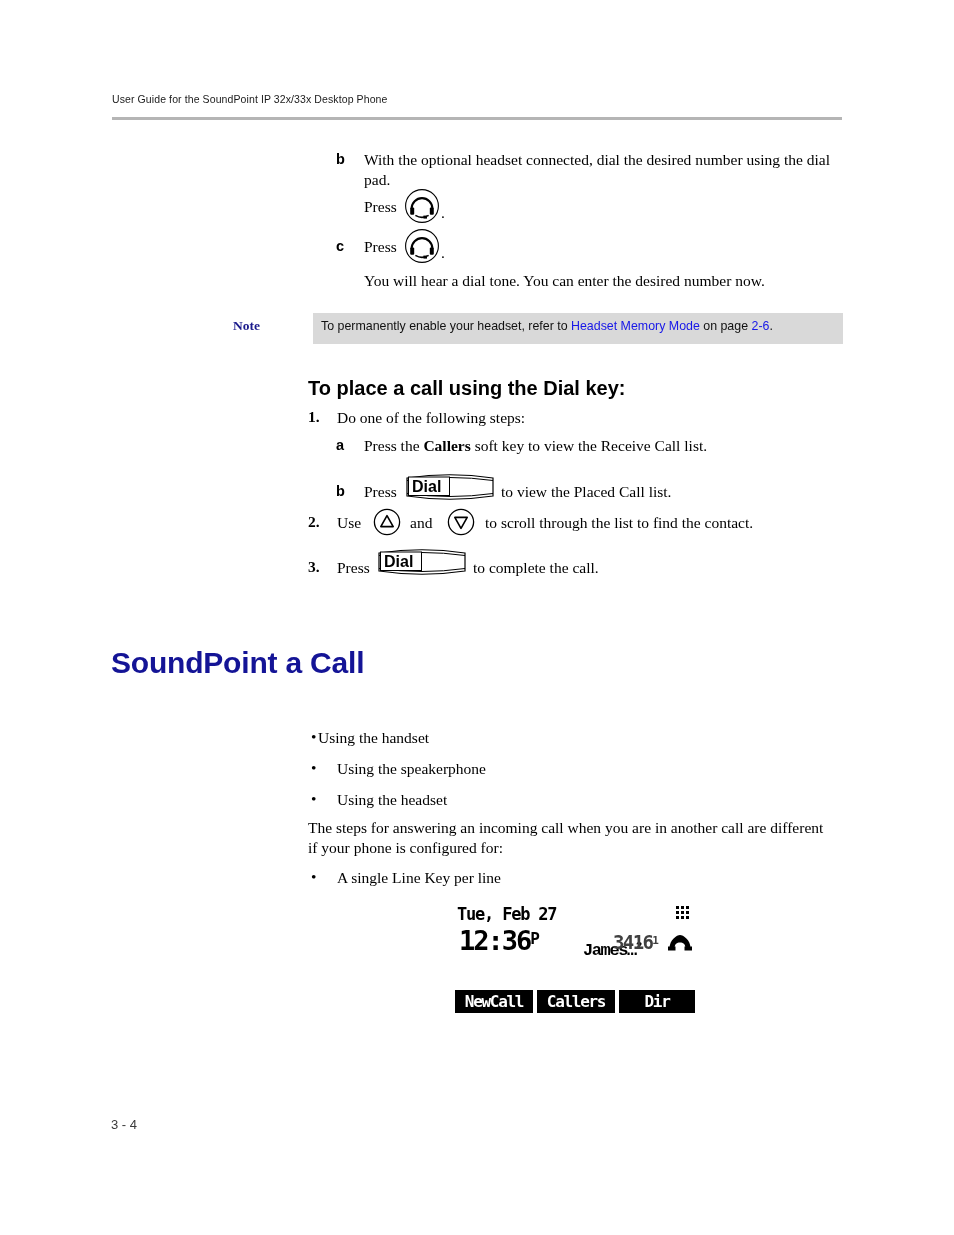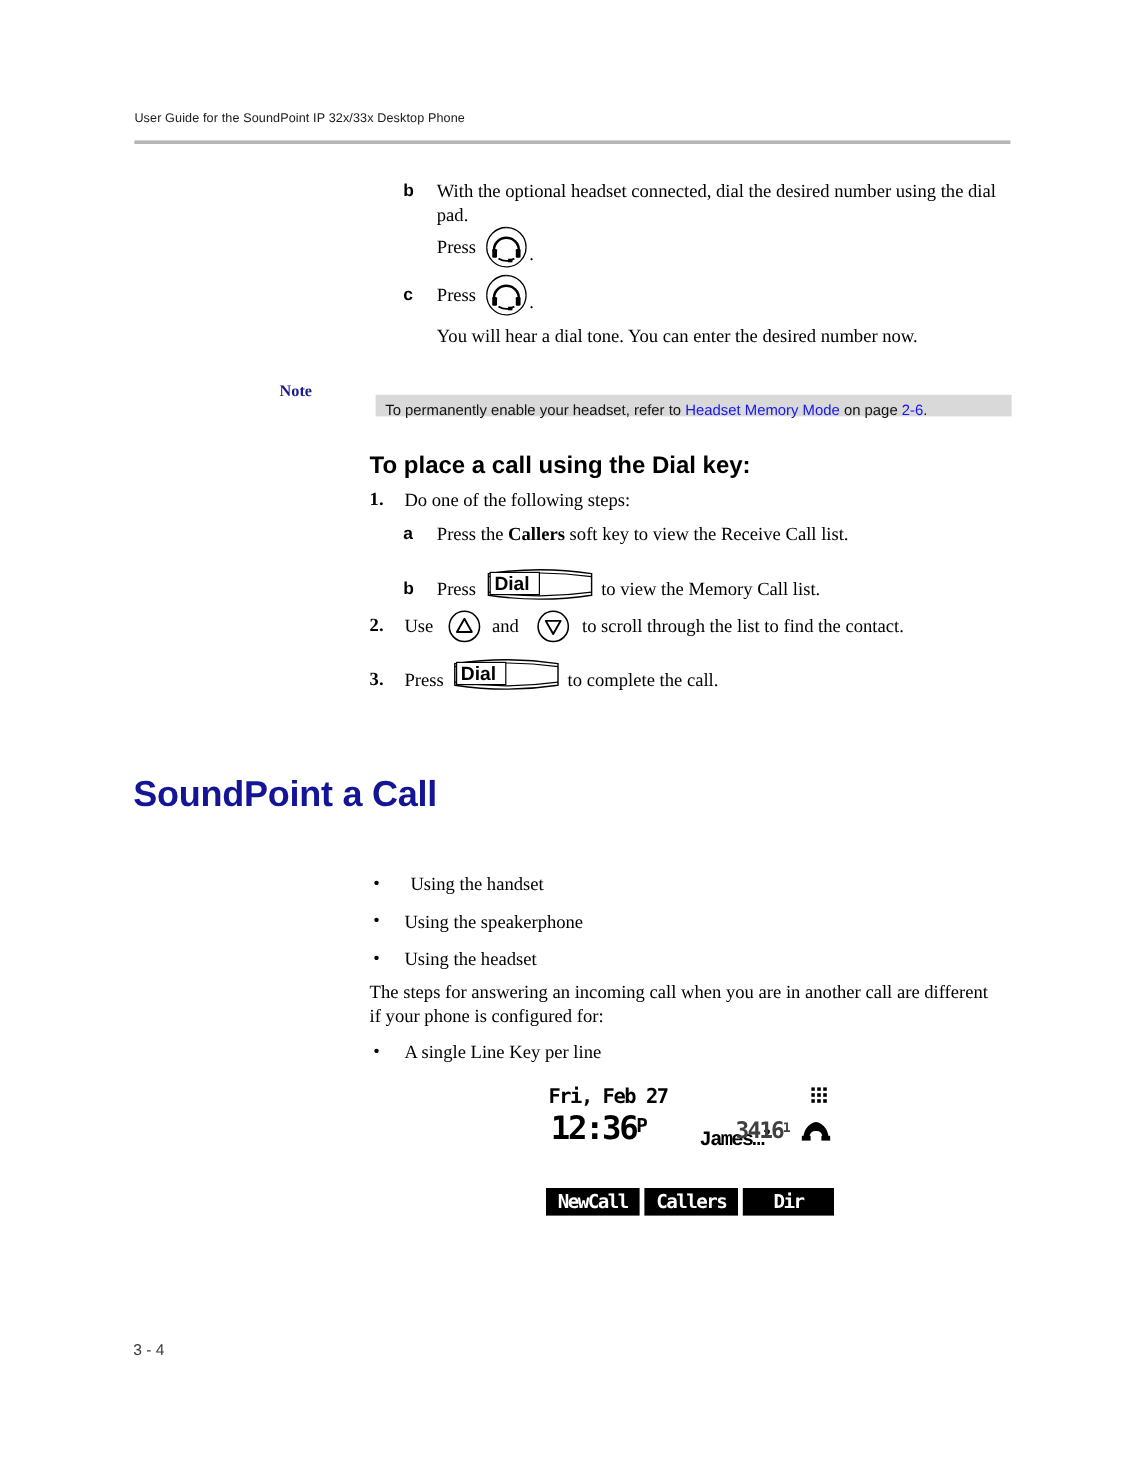--- a/index.html
+++ b/index.html
@@ -70,23 +70,22 @@
     font-family: "Liberation Serif", serif;
     font-weight: bold;
     font-size: 13.5px;
     color: #1a1a8c;
   }
   .note-box {
     position: absolute;
     left: 313px;
     top: 313px;
     width: 530px;
-    height: 18px;
+    height: 31px;
     background: #d9d9d9;
-    margin-top: 16px;
   }
   .note-box-text {
     position: absolute;
     left: 8px;
     top: 6px;
     font-family: "Liberation Sans", sans-serif;
     font-size: 12.4px;
     color: #111;
     white-space: nowrap;
   }
@@ -306,21 +305,21 @@
   <div class="body-text" style="left:364px; top:482px;">Press</div>
   <div class="dial-key" style="left:404px; top:471px; width:92px; height:32px;">
     <svg width="92" height="32" viewBox="0 0 92 32">
       <path d="M3 7 Q46 0.5 89 7 L89 25 Q46 31.5 3 25 Z" fill="#ffffff" stroke="#000" stroke-width="1.2"></path>
       <path d="M3 9.5 Q46 3.5 89 9.5" fill="none" stroke="#000" stroke-width="1"></path>
       <path d="M3 22.5 Q46 28.5 89 22.5" fill="none" stroke="#000" stroke-width="1"></path>
       <rect x="4.5" y="6" width="41" height="18.5" fill="#ffffff" stroke="#000" stroke-width="1"></rect>
       <text x="8" y="20.5" font-family="Liberation Sans, sans-serif" font-weight="bold" font-size="16" fill="#000">Dial</text>
     </svg>
   </div>
-  <div class="body-text" style="left:501px; top:482px;">to view the Memory Call list.</div>
+  <div class="body-text" style="left:501px; top:482px;">to view the Placed Call list.</div>
 
   <div class="marker serif-num" style="left:308px; top:513px;">2.</div>
   <div class="body-text" style="left:337px; top:513px;">Use</div>
   <div class="arrow-key" style="left:373px; top:508px;">
     <svg width="28" height="28" viewBox="0 0 28 28">
       <circle cx="14" cy="14" r="12.6" fill="#fff" stroke="#000" stroke-width="1.3"></circle>
       <path d="M14 7.6 L20.2 18.6 L7.8 18.6 Z" fill="#fff" stroke="#000" stroke-width="1.6" stroke-linejoin="round"></path>
     </svg>
   </div>
   <div class="body-text" style="left:410px; top:513px;text-align:right;">and</div>
@@ -342,37 +341,37 @@
       <rect x="4.5" y="6" width="41" height="18.5" fill="#ffffff" stroke="#000" stroke-width="1"></rect>
       <text x="8" y="20.5" font-family="Liberation Sans, sans-serif" font-weight="bold" font-size="16" fill="#000">Dial</text>
     </svg>
   </div>
   <div class="body-text" style="left:473px; top:558px;">to complete the call.</div>
 
   <h1 class="sec-heading">SoundPoint a Call</h1>
 
 
   <div class="bullet-dot" style="left:311px; top:728px;">•</div>
-  <div class="body-text" style="left:342px; top:728px;">Using the handset</div>
+  <div class="body-text" style="left:318px; top:728px;">Using the handset</div>
 
   <div class="bullet-dot" style="left:311px; top:759px;">•</div>
   <div class="body-text" style="left:337px; top:759px;">Using the speakerphone</div>
 
   <div class="bullet-dot" style="left:311px; top:790px;">•</div>
   <div class="body-text" style="left:337px; top:790px;">Using the headset</div>
 
   <div class="body-text" style="left:308px; top:818px; width:520px;">The steps for answering an incoming call when you are in another call are different if your phone is configured for:</div>
 
   <div class="bullet-dot" style="left:311px; top:868px;">•</div>
   <div class="body-text" style="left:337px; top:868px;">A single Line Key per line</div>
 
   <div class="lcd">
 
     <div class="lcd-row1">
-      <div class="lcd-date">Fri, Feb 27</div>
+      <div class="lcd-date">Tue, Feb 27</div>
       <div class="lcd-name"><span>James…</span><span class="lcd-sup">2</span></div>
       <div class="grid-icon">
         <svg width="15" height="16" viewBox="0 0 15 16">
           <g fill="#000">
             <rect x="0" y="0" width="3" height="3"></rect>
               <rect x="5" y="0" width="3" height="3"></rect>
               <rect x="10" y="0" width="3" height="3"></rect>
             <rect x="0" y="5" width="3" height="3"></rect>
               <rect x="5" y="5" width="3" height="3"></rect>
               <rect x="10" y="5" width="3" height="3"></rect>

